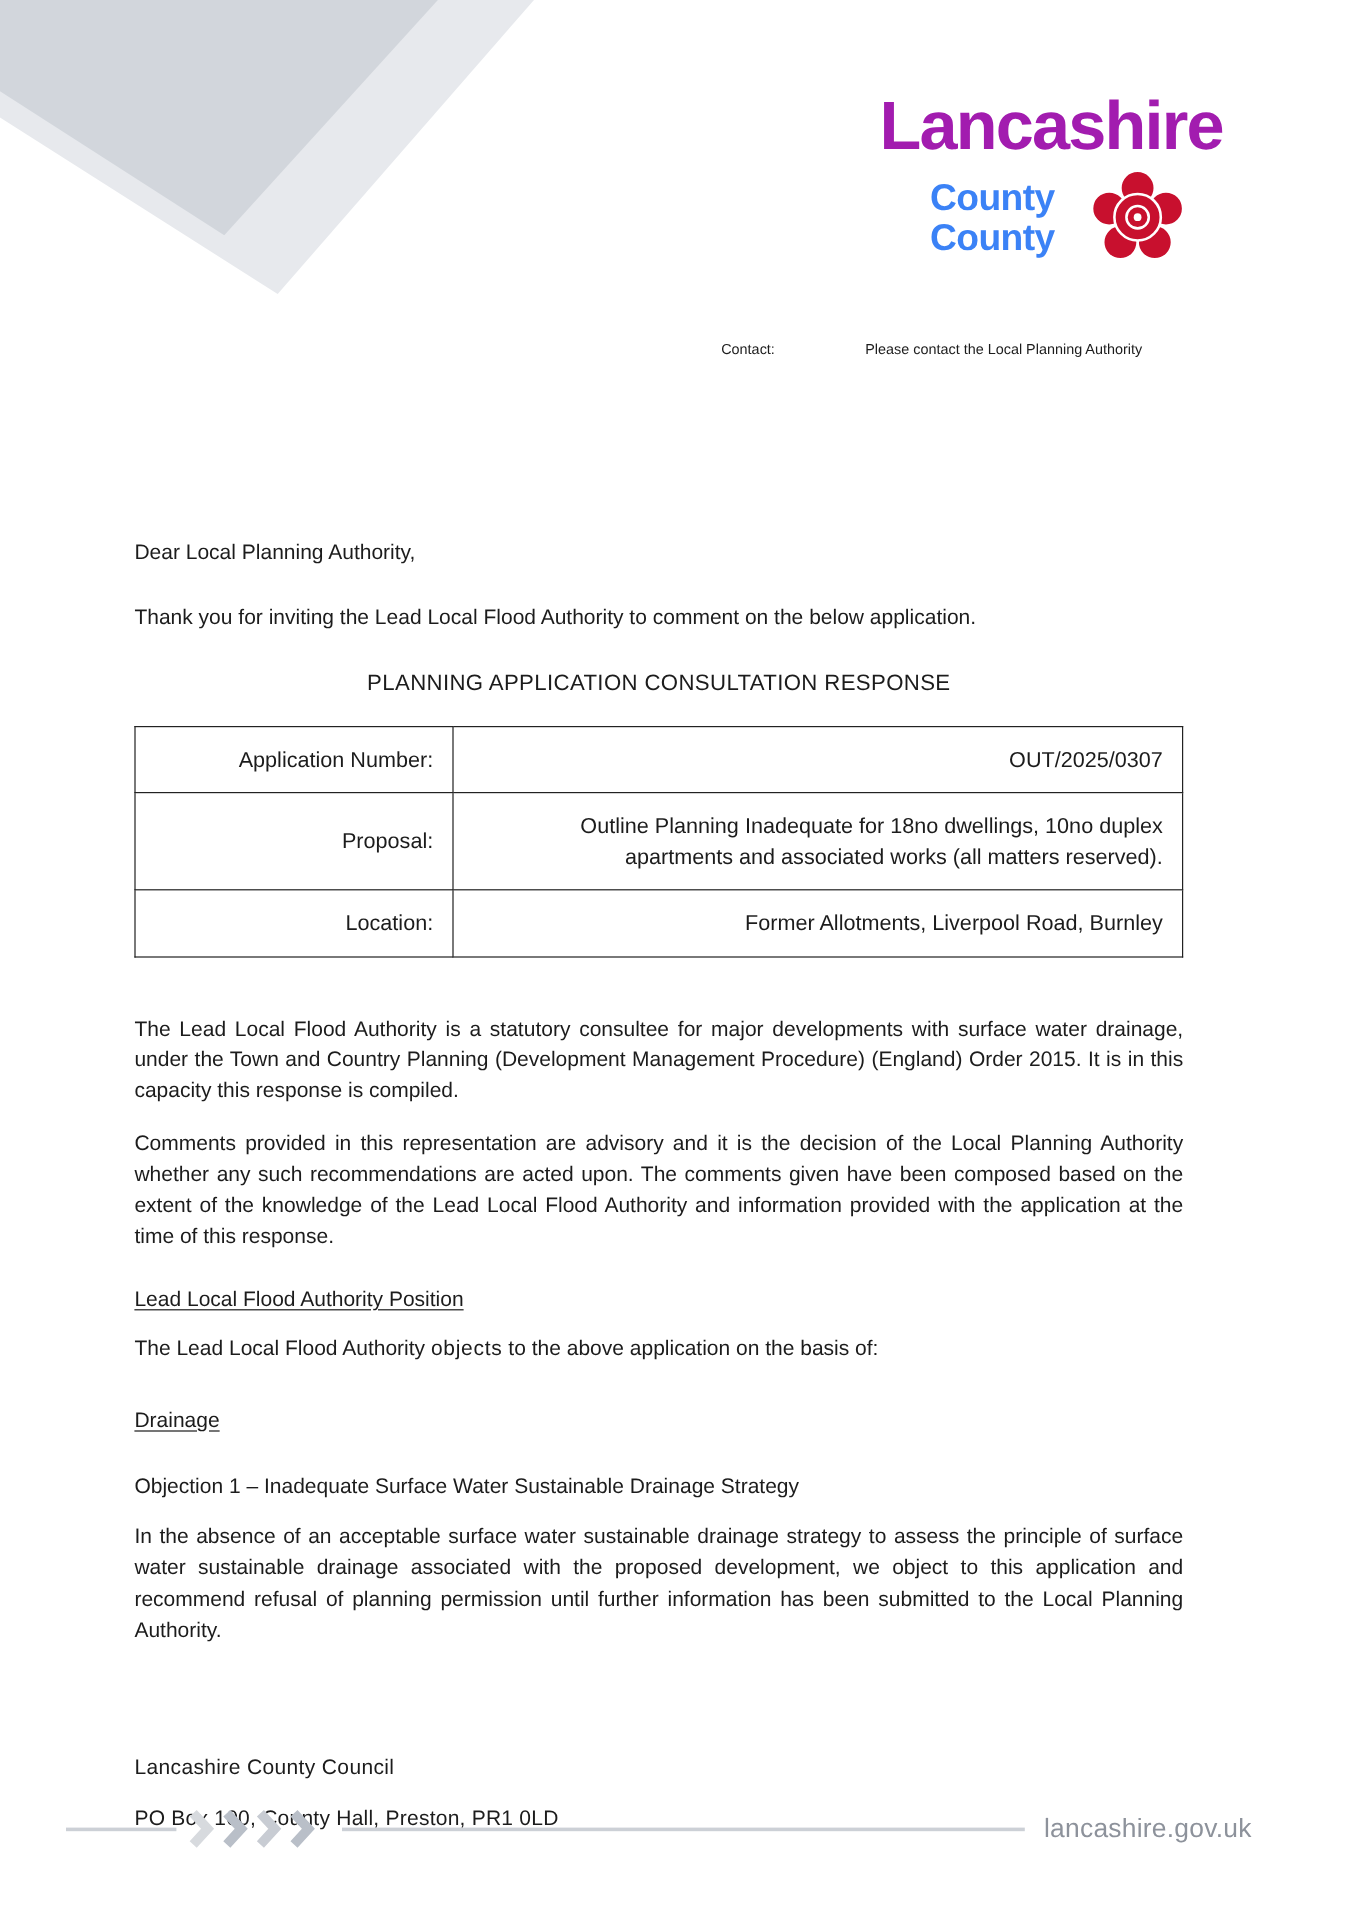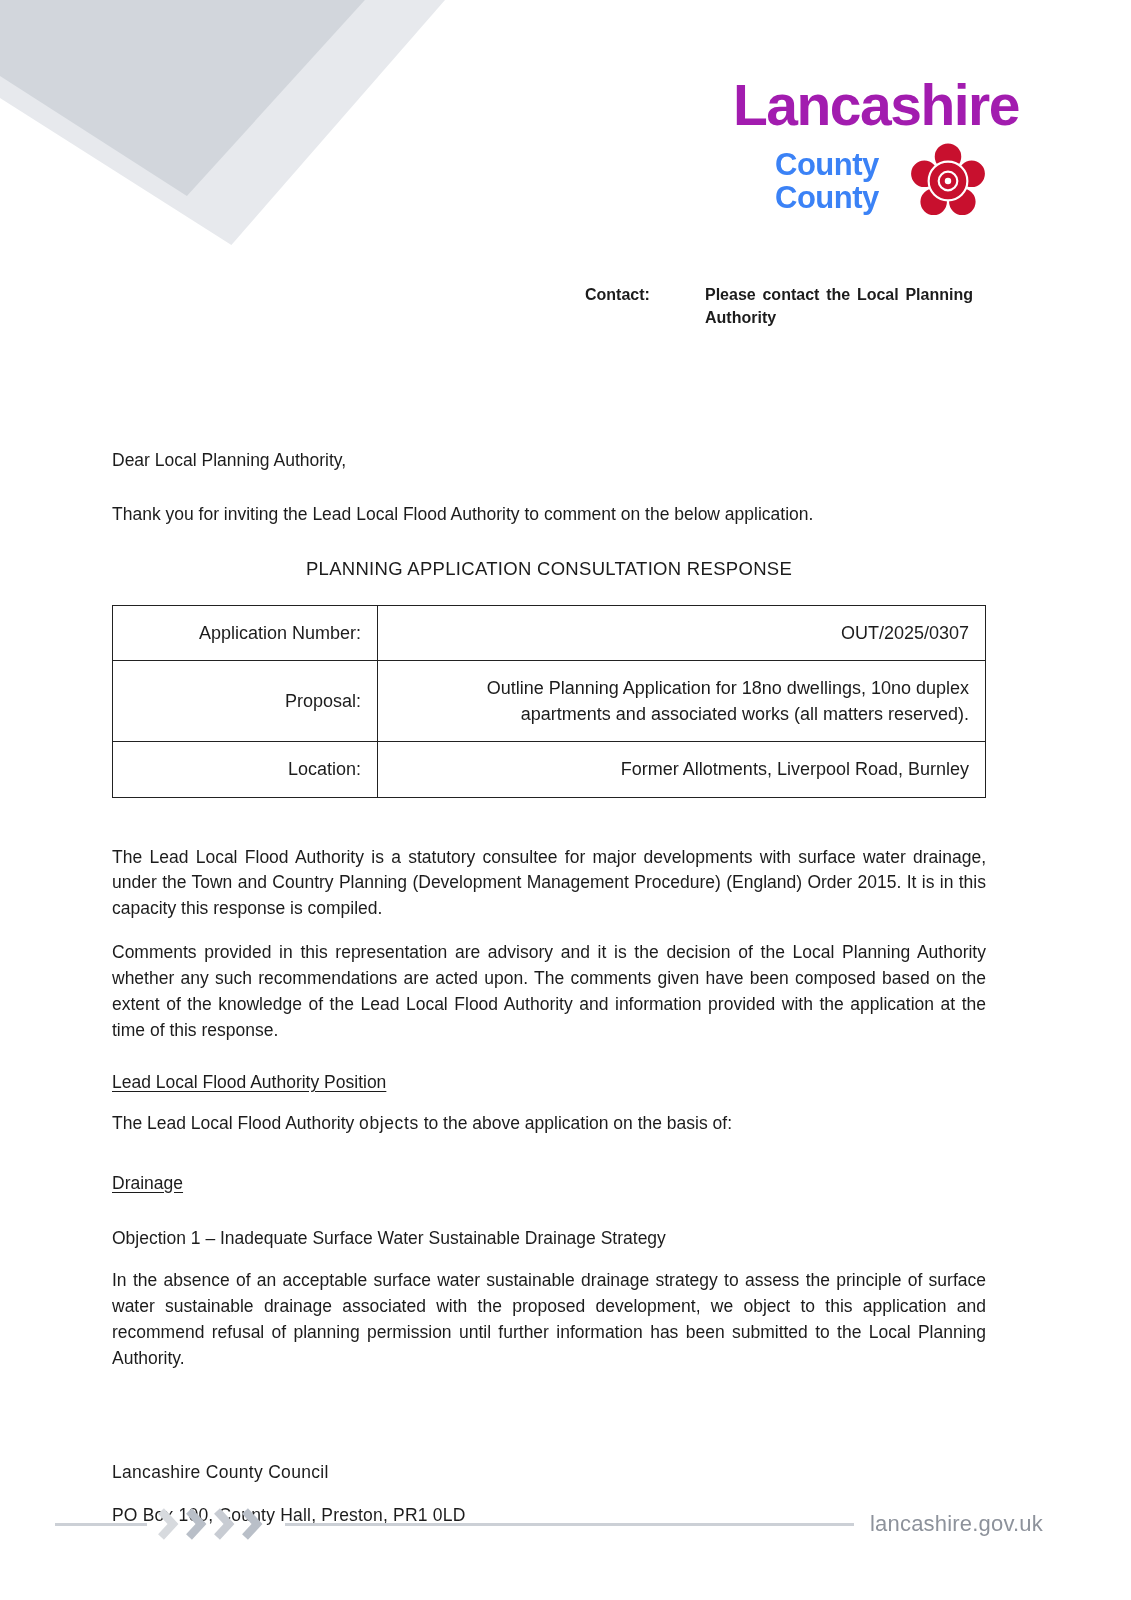--- a/index.html
+++ b/index.html
@@ -63,25 +63,24 @@
   .logo .rose {
     margin-left: 26px;
     width: 86px;
     height: 86px;
   }
 
   
   .meta-block {
     position: absolute;
     top: 283px;
-    left: 585px;
+    left: 601px;
     width: 410px;
-    font-size: 16px;
+    font-size: 12px;
     line-height: 1.45;
-    font-weight: bold;
   }
   .meta-row { display: flex; margin-bottom: 22px; }
   .meta-label { width: 120px; flex: 0 0 120px; }
   .meta-value { width: 268px; text-align: justify; }
   .meta-value.nowrap { text-align: left; }
 
   
   .letter {
     position: absolute;
     top: 448px;
@@ -217,21 +216,21 @@
   <div class="response-heading">PLANNING APPLICATION CONSULTATION RESPONSE</div>
 
   <table class="app-table">
     <tbody>
         <tr>
       <td class="cell-label">Application Number:</td>
       <td>OUT/2025/0307</td>
     </tr>
     <tr>
       <td class="cell-label">Proposal:</td>
-      <td>Outline Planning Application for 18no dwellings, 10no duplex apartments and associated works (all matters reserved).</td>
+      <td>Outline Planning Inadequate for 18no dwellings, 10no duplex apartments and associated works (all matters reserved).</td>
     </tr>
     <tr>
       <td class="cell-label">Location:</td>
       <td>Former Allotments, Liverpool Road, Burnley</td>
     </tr>
   </tbody>
     </table>
 
   <p class="body-para">The Lead Local Flood Authority is a statutory consultee for major developments with surface water drainage, under the Town and Country Planning (Development Management Procedure) (England) Order 2015. It is in this capacity this response is compiled.</p>
   <p class="body-para">Comments provided in this representation are advisory and it is the decision of the Local Planning Authority whether any such recommendations are acted upon. The comments given have been composed based on the extent of the knowledge of the Lead Local Flood Authority and information provided with the application at the time of this response.</p>

